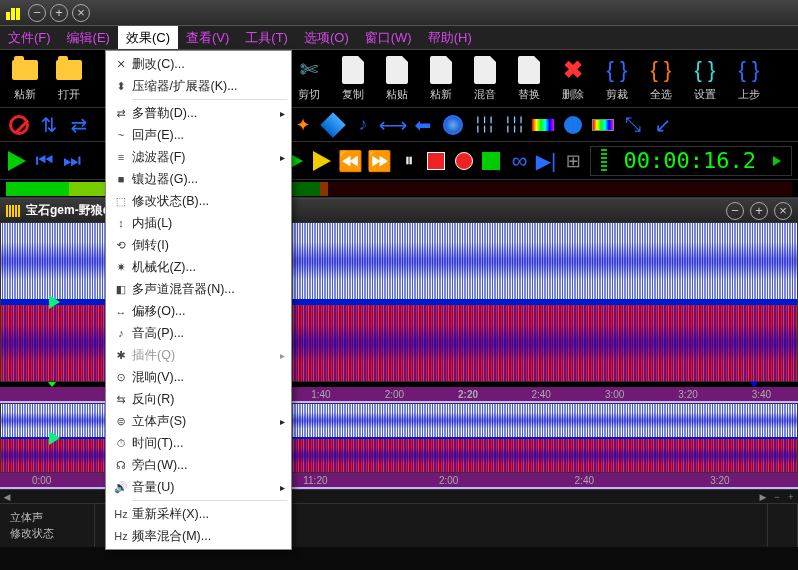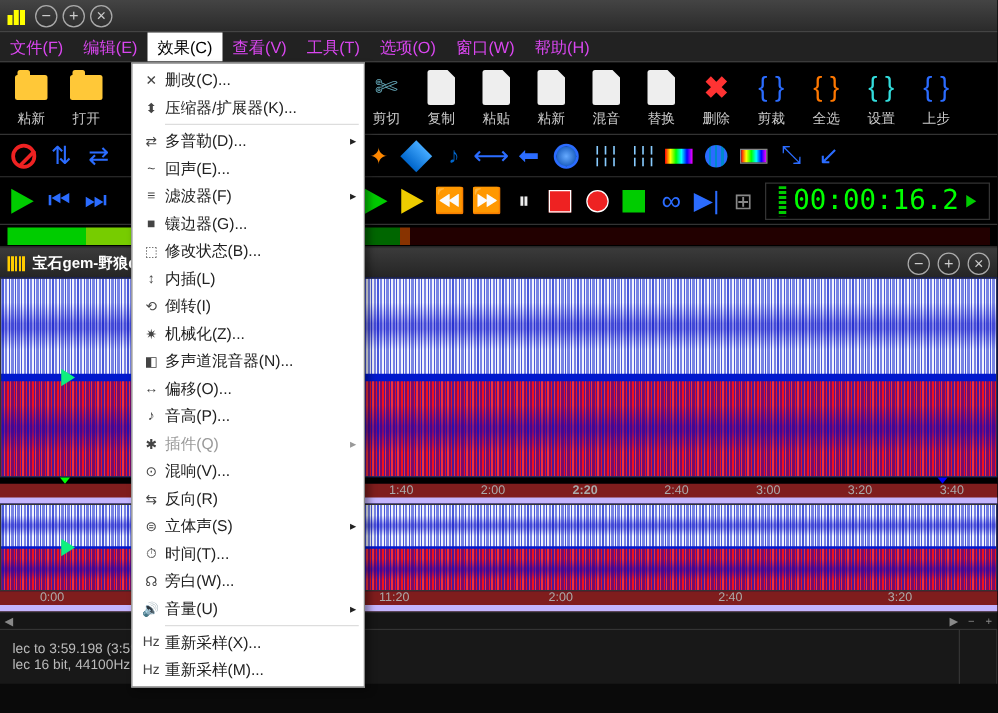--- a/index.html
+++ b/index.html
@@ -47,21 +47,21 @@
 .rainbow-bar { width:22px; height:12px; background:linear-gradient(90deg,#f00,#ff0,#0f0,#0ff,#00f,#f0f); }
 .barrel { width:18px; height:18px; border-radius:50%; background:repeating-linear-gradient(90deg,#2b6cff 0 3px,#08c 3px 5px); }
 
 .row3 { background:#000; height:38px; display:flex; align-items:center; padding:0 6px; gap:5px; border-bottom:1px solid #333; }
 .play-g { width:0; height:0; border-style:solid; border-width:10px 0 10px 18px; border-color:transparent transparent transparent #0c0; }
 .play-y { border-color:transparent transparent transparent #ec0; }
 .sq-r { width:18px; height:18px; background:#e22; border:1px solid #fff; }
 .cir-r { width:18px; height:18px; background:#e22; border-radius:50%; border:1px solid #fff; }
 .sq-g { width:18px; height:18px; background:#0c0; }
 .dots-b { color:#2b6cff; font-size:22px; letter-spacing:-2px; }
-.timer-box { margin-left:auto; height:30px; border:1px solid #333; padding:0 10px; display:flex; align-items:center; gap:6px; }
+.timer-box { margin-left:auto; height:30px; border:1px solid #333; padding:0 10px; display:flex; align-items:center; gap:17px; }
 .timer-marks { width:6px; height:24px; background:repeating-linear-gradient(#0c0 0 2px,transparent 2px 4px); }
 .timer-txt { font-family:"Consolas",monospace; font-size:22px; color:#0f0; }
 .timer-play { width:0;height:0;border-style:solid;border-width:5px 0 5px 8px;border-color:transparent transparent transparent #0c0; }
 
 .vu-strip { height:18px; background:#000; border-bottom:1px solid #333; padding:2px 6px; }
 .vu { height:14px; width:100%; background:linear-gradient(90deg,#0c0 0 8%,#7c0 8% 15%,#060 15% 40%,#830 40% 41%,#200 41% 100%); }
 
 .doc-title { height:24px; background:linear-gradient(#3a3a3a,#252525); display:flex; align-items:center; padding:0 6px; gap:6px; border-top:1px solid #444; }
 .doc-title .wv { width:14px; height:12px; background:repeating-linear-gradient(90deg,#fc0 0 2px,transparent 2px 3px); }
 .doc-title .t { color:#fff; font-size:12px; font-weight:bold; flex:1; }
@@ -70,21 +70,21 @@
 .wave-canvas { width:100%; background:#0018cc; position:relative; overflow:hidden; border:1px solid #333; }
 .wave-canvas.big { height:160px; }
 .wave-canvas.small { height:70px; }
 .wave-noise { position:absolute; left:0; right:0; }
 .wave-noise.top { top:0; height:48%; background:repeating-linear-gradient(90deg,#fff 0 1px,rgba(255,255,255,.3) 1px 2px,#fff 2px 3px,rgba(255,255,255,.5) 3px 5px); opacity:.95; }
 .wave-noise.bot { bottom:0; height:48%; background:repeating-linear-gradient(90deg,#f11 0 1px,rgba(255,30,30,.3) 1px 2px,#f33 2px 3px,rgba(255,0,0,.5) 3px 5px); opacity:.95; }
 .wave-noise.top::before,.wave-noise.bot::before { content:""; position:absolute; left:0; right:0; height:100%; background:linear-gradient(transparent 0%,transparent 25%,rgba(0,0,200,.45) 47%,rgba(0,0,200,.45) 53%,transparent 75%); }
 .marker-row { height:5px; background:#000; position:relative; }
 .marker-row::before { content:""; position:absolute; left:6%; width:0;height:0;border-style:solid;border-width:5px 4px 0;border-color:#0f0 transparent transparent; }
 .marker-row::after { content:""; position:absolute; left:94%; width:0;height:0;border-style:solid;border-width:5px 4px 0;border-color:#00f transparent transparent; }
-.time-ruler { height:16px; background:#7f1d1d; display:flex; align-items:center; position:relative; font-size:10px; color:#aaa; font-family:Consolas,monospace; border-bottom:5px solid #c4b5fd; }
+.time-ruler { height:16px; background:#701a75; display:flex; align-items:center; position:relative; font-size:10px; color:#aaa; font-family:Consolas,monospace; border-bottom:2px solid #c4b5fd; }
 .time-ruler span { position:absolute; }
 .cursor-g { position:absolute; top:0; bottom:0; width:0;height:0;border-style:solid;border-width:7px 0 7px 11px;border-color:transparent transparent transparent #0ef07e;left:6%; top:50%; transform:translateY(-50%); z-index:5; }
 
 .scroll-stub { height:14px; background:#161616; border-top:1px solid #333; display:flex; }
 .scroll-arrow { width:14px; display:flex; align-items:center; justify-content:center; color:#888; font-size:9px; cursor:pointer; }
 .scroll-track { flex:1; }
 
 .status-bar { height:44px; background:#181818; border-top:1px solid #333; display:flex; font-size:11px; color:#bbb; }
 .status-cell { padding:3px 10px; border-right:1px solid #333; display:flex; flex-direction:column; justify-content:center; gap:1px; }
 .status-cell.w1 { width:95px; }
@@ -196,21 +196,21 @@
       <div class="dd-icon">🔊</div>
       <div>音量(U)</div>
     </div>
     <div class="dd-sep"></div>
     <div class="dd-item">
       <div class="dd-icon">Hz</div>
       <div>重新采样(X)...</div>
     </div>
     <div class="dd-item">
       <div class="dd-icon">Hz</div>
-      <div>重新采样(M)...</div>
+      <div>频率混合(M)...</div>
     </div>
   </div>
 
 <div class="toolbar" id="toolbar-main">
     <div class="tb-big">
       <div class="ic">
         <div class="folder-y"></div>
       </div>
       <div class="lb">粘新</div>
     </div>
@@ -404,18 +404,22 @@
 
 <div class="scroll-stub">
   <div class="scroll-arrow">◀</div>
   <div class="scroll-track"></div>
   <div class="scroll-arrow">▶</div>
   <div class="scroll-arrow">−</div>
   <div class="scroll-arrow">+</div>
 </div>
 
 <div class="status-bar">
+  <div class="status-cell w1">
+    <div>立体声</div>
+    <div>修改状态</div>
+  </div>
   <div class="status-cell w2">
     <div>lec to 3:59.198 (3:59.198)</div>
     <div>lec 16 bit, 44100Hz, stereo</div>
   </div>
   <div class="status-cell" style="width:30px"></div>
 </div>
 
 </body></html>

